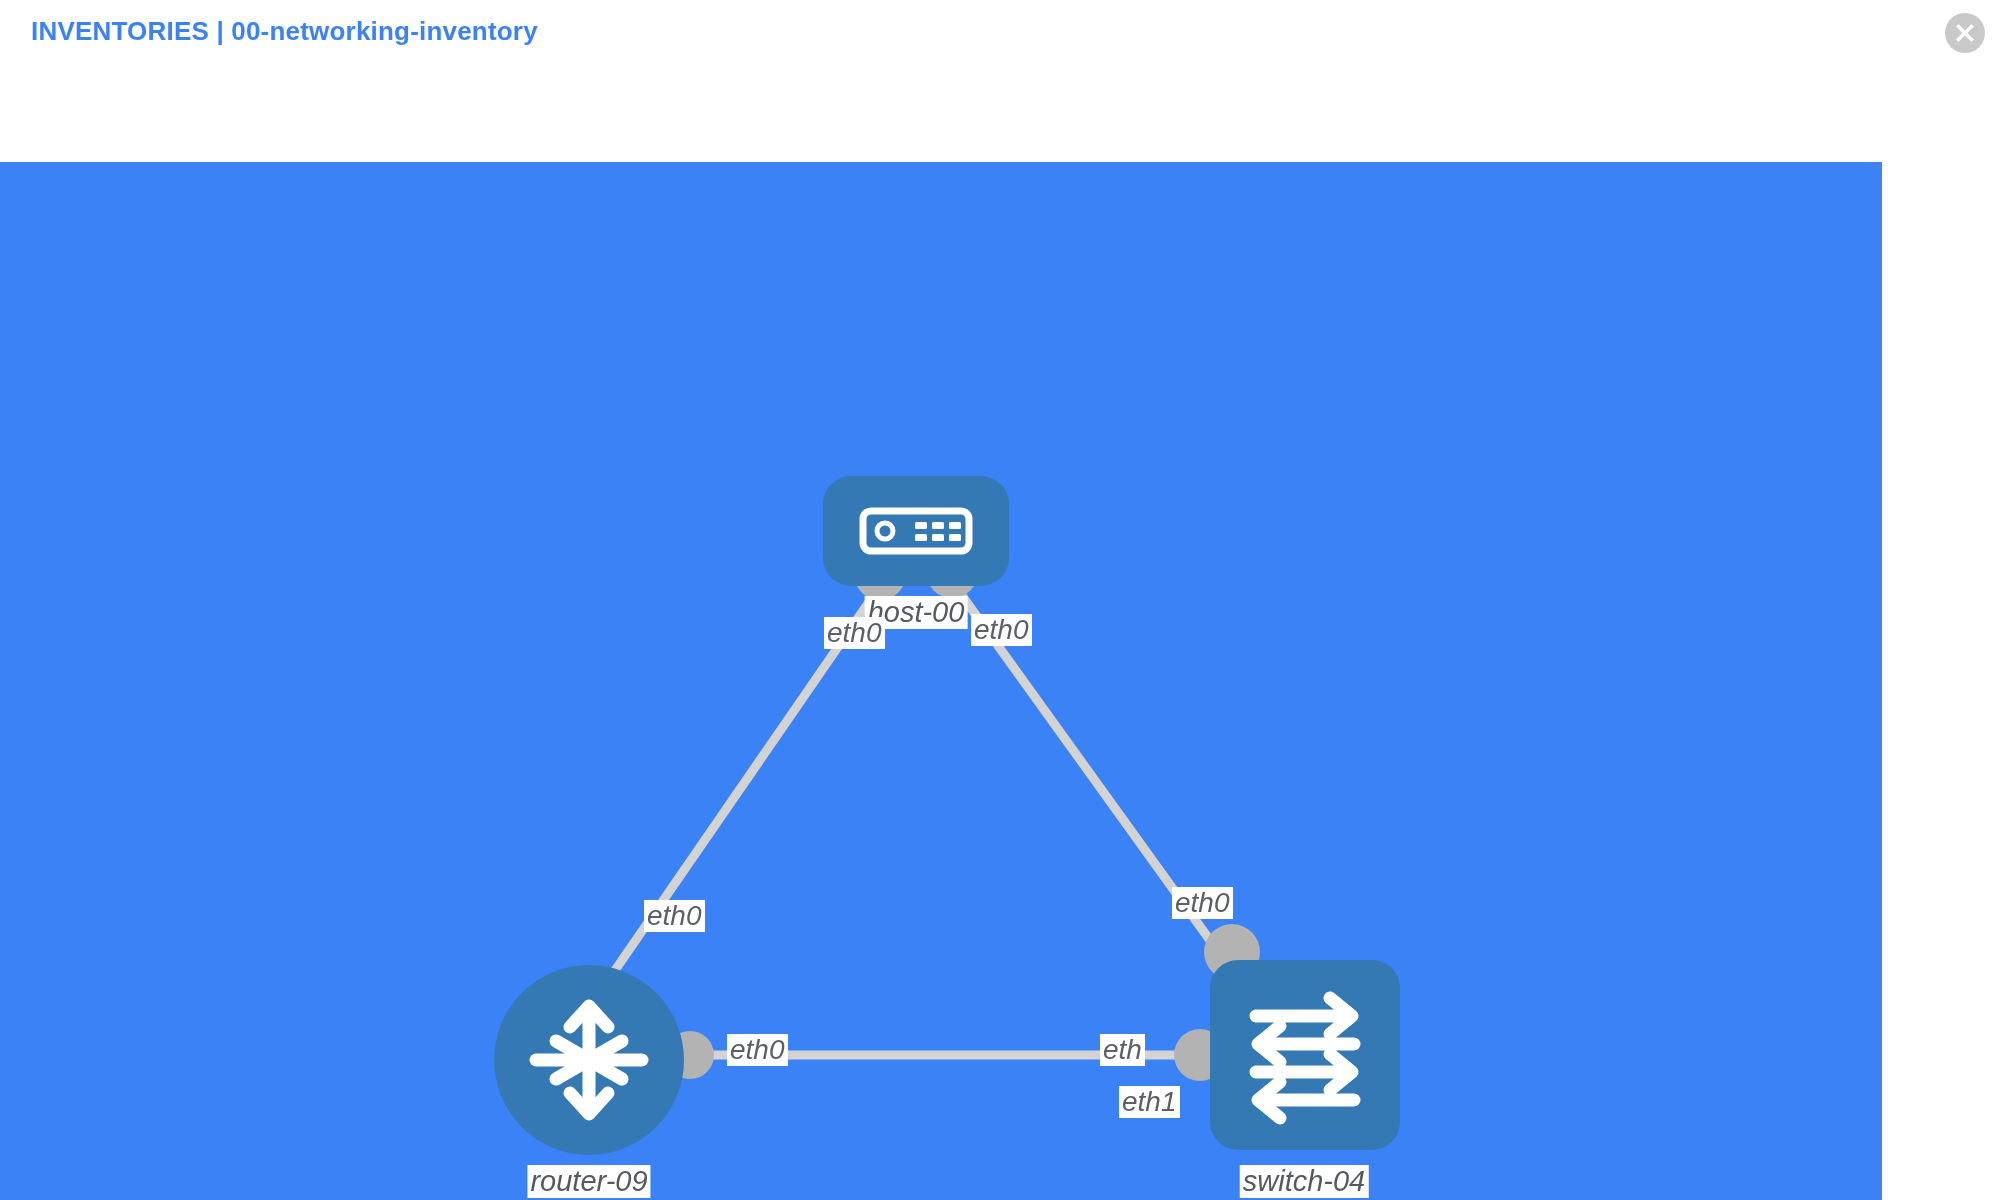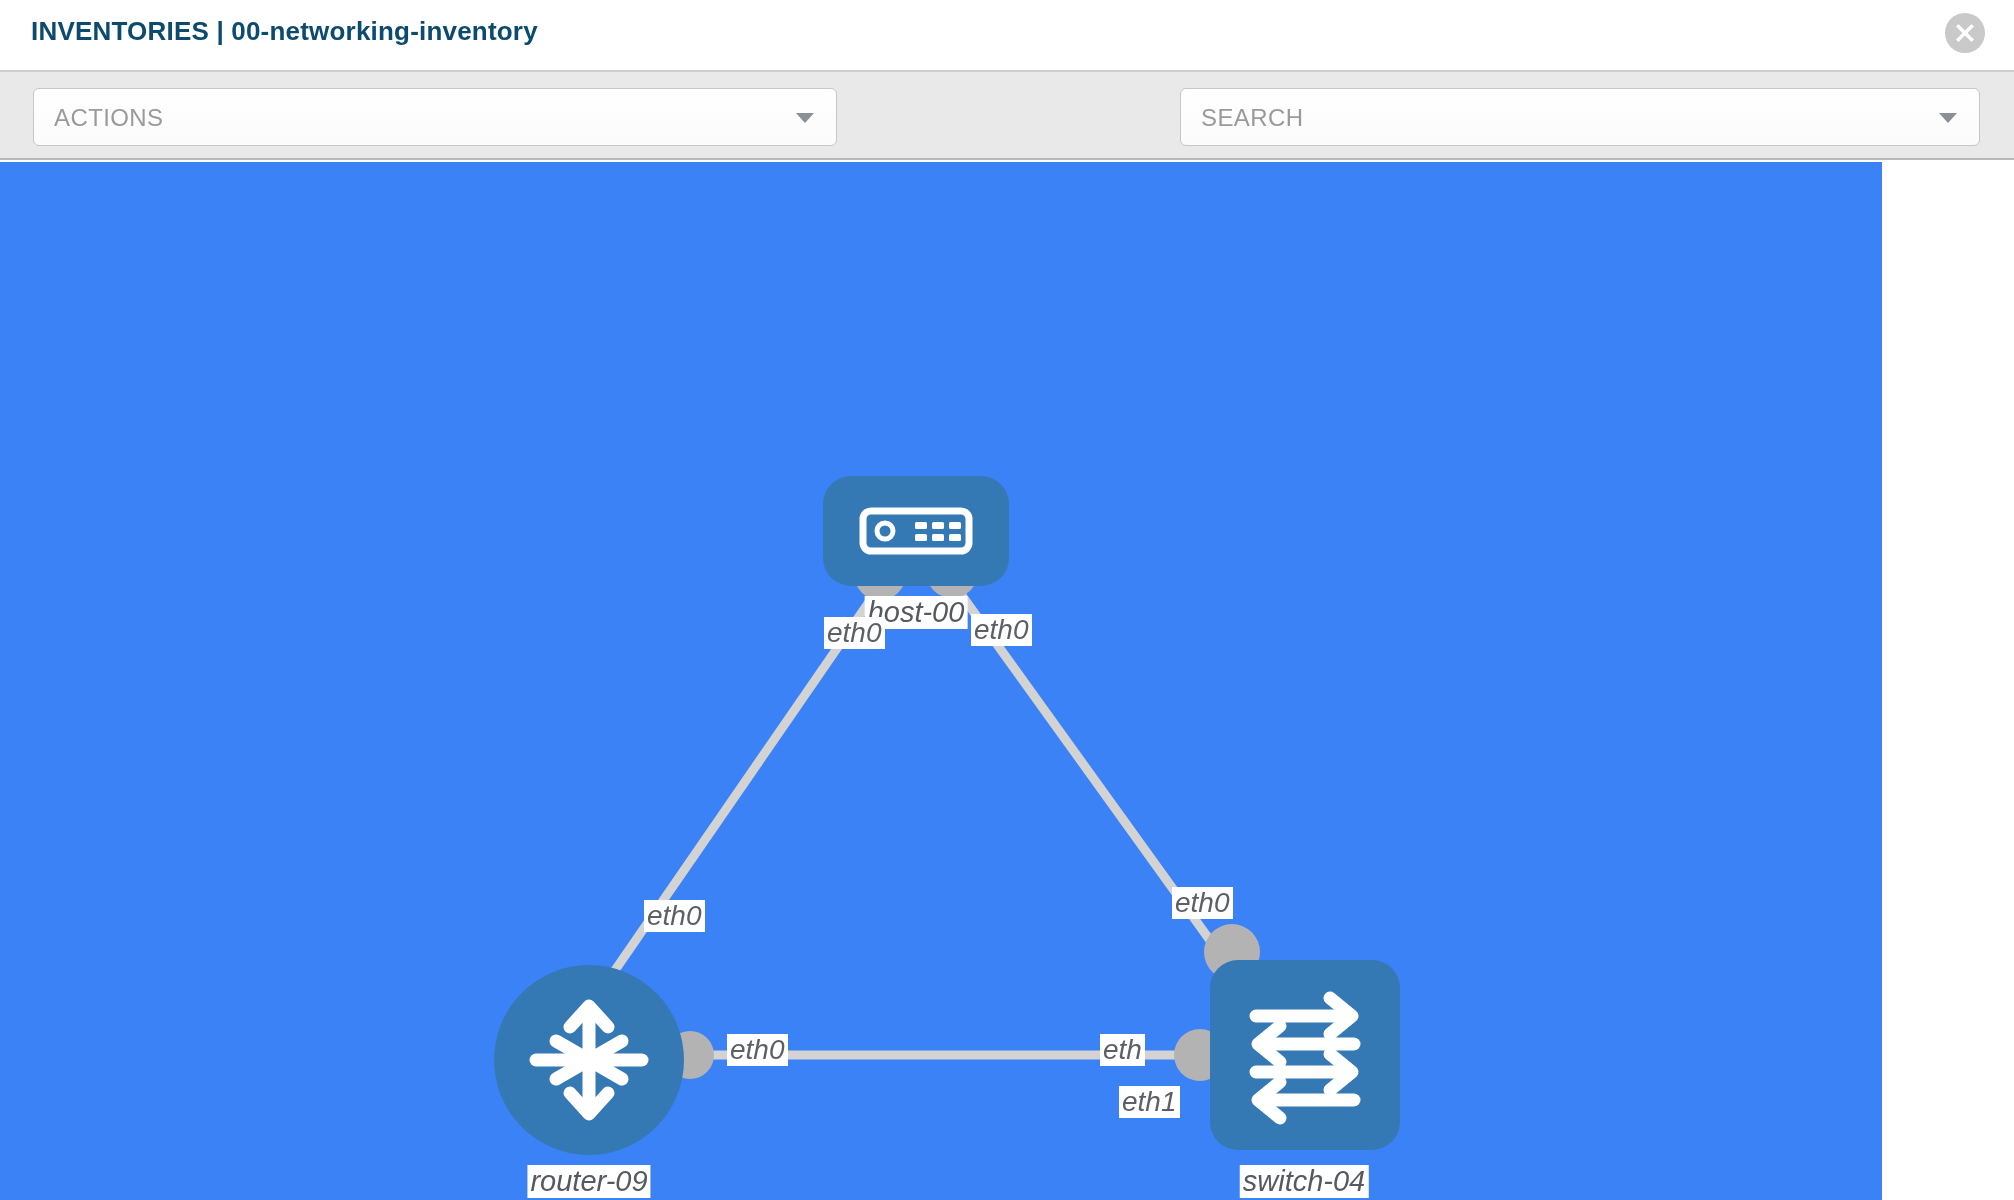--- a/index.html
+++ b/index.html
@@ -11,21 +11,21 @@
   }
   #app { position: relative; width: 2014px; height: 1200px; }
 
   
   .header {
     position: absolute; left: 0; top: 0; width: 2014px; height: 70px;
     background: #ffffff;
   }
   .header-title {
     position: absolute; left: 31px; top: 16px;
-    font-size: 26px; font-weight: bold; color: #0c4a6e;
+    font-size: 26px; font-weight: bold; color: #3b82f6;
     letter-spacing: 0.2px; white-space: nowrap;
   }
   .close-btn {
     position: absolute; right: 29px; top: 13px;
     width: 40px; height: 40px; border-radius: 50%;
     background: #c9c9c9; cursor: pointer;
   }
   .close-btn svg { display: block; }
 
   
@@ -104,49 +104,20 @@
 
   <div class="header">
     <div class="header-title">INVENTORIES | 00-networking-inventory</div>
     <div class="close-btn">
       <svg width="40" height="40" viewBox="0 0 40 40">
         <path d="M13.5 11 L20 17.5 L26.5 11 L29 13.5 L22.5 20 L29 26.5 L26.5 29 L20 22.5 L13.5 29 L11 26.5 L17.5 20 L11 13.5 Z" fill="#ffffff"></path>
       </svg>
     </div>
   </div>
 
-  <div class="toolbar">
-
-    <div class="actions-select">
-      <div class="actions-label">ACTIONS</div>
-      <div class="caret"></div>
-    </div>
-
-    <div class="tool-icon wrench">
-      <svg width="38" height="38" viewBox="0 0 38 38">
-        <path d="M29.6 6.2 a10.2 10.2 0 0 0 -13.0 12.6 L6.0 29.4 a2.6 2.6 0 0 0 0 3.7 l1.8 1.8 a2.6 2.6 0 0 0 3.7 0 L22.1 24.3 a10.2 10.2 0 0 0 12.6 -13.0 l-5.6 5.6 -5.0 -1.1 -1.1 -5.0 Z" fill="#868b94"></path>
-      </svg>
-    </div>
-
-    <div class="tool-icon key">
-      <svg width="38" height="38" viewBox="0 0 38 38">
-        <g fill="none" stroke="#868b94" stroke-width="4.4" stroke-linecap="round">
-          <circle cx="13.5" cy="13.0" r="7.2"></circle>
-          <line x1="18.8" x2="31.5" y1="18.3" y2="31.0"></line>
-          <line x1="27.5" x2="31.0" y1="30.0" y2="26.5"></line>
-          <line x1="31.8" x2="34.6" y1="33.6" y2="30.8"></line>
-        </g>
-      </svg>
-    </div>
-
-    <div class="search-box">
-      <div class="search-label">SEARCH</div>
-      <div class="caret"></div>
-    </div>
-  </div>
 
   <div class="canvas">
 
     <svg class="topology" viewBox="0 0 2014 1038">
       <g>
         <line x1="880" y1="424" x2="600" y2="830" stroke="#d3d3d3" stroke-width="9"></line>
         <line x1="955" y1="424" x2="1240" y2="820" stroke="#d3d3d3" stroke-width="9"></line>
         <line x1="670" y1="893" x2="1215" y2="893" stroke="#d3d3d3" stroke-width="9"></line>
       </g>
       <g>

